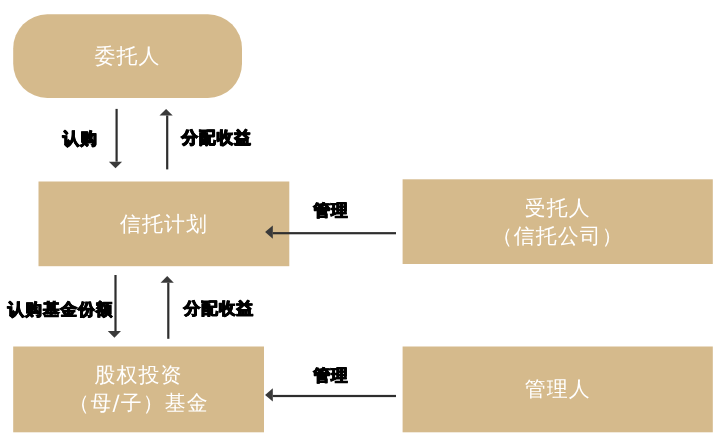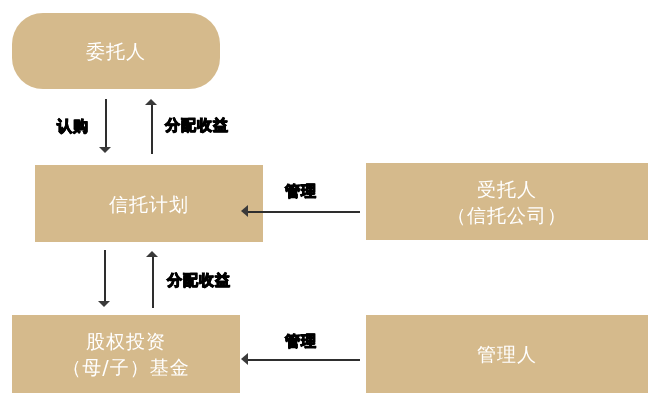--- a/index.html
+++ b/index.html
@@ -123,16 +123,17 @@
 
   <div class="hline" style="left:248px; top:211px; width:112px;"></div>
   <div class="tri tri-left" style="left:241px; top:205px;"></div>
 
   <div class="hline" style="left:248px; top:359px; width:112px;"></div>
   <div class="tri tri-left" style="left:241px; top:353px;"></div>
 
   <div class="edge-label lbl-subscribe">认购</div>
   <div class="edge-label lbl-distribute-top">分配收益</div>
   <div class="edge-label lbl-manage-top">管理</div>
+  <div class="edge-label lbl-subscribe-shares">认购基金份额</div>
   <div class="edge-label lbl-distribute-bot">分配收益</div>
   <div class="edge-label lbl-manage-bot">管理</div>
 
 </div>
 
 </body></html>

